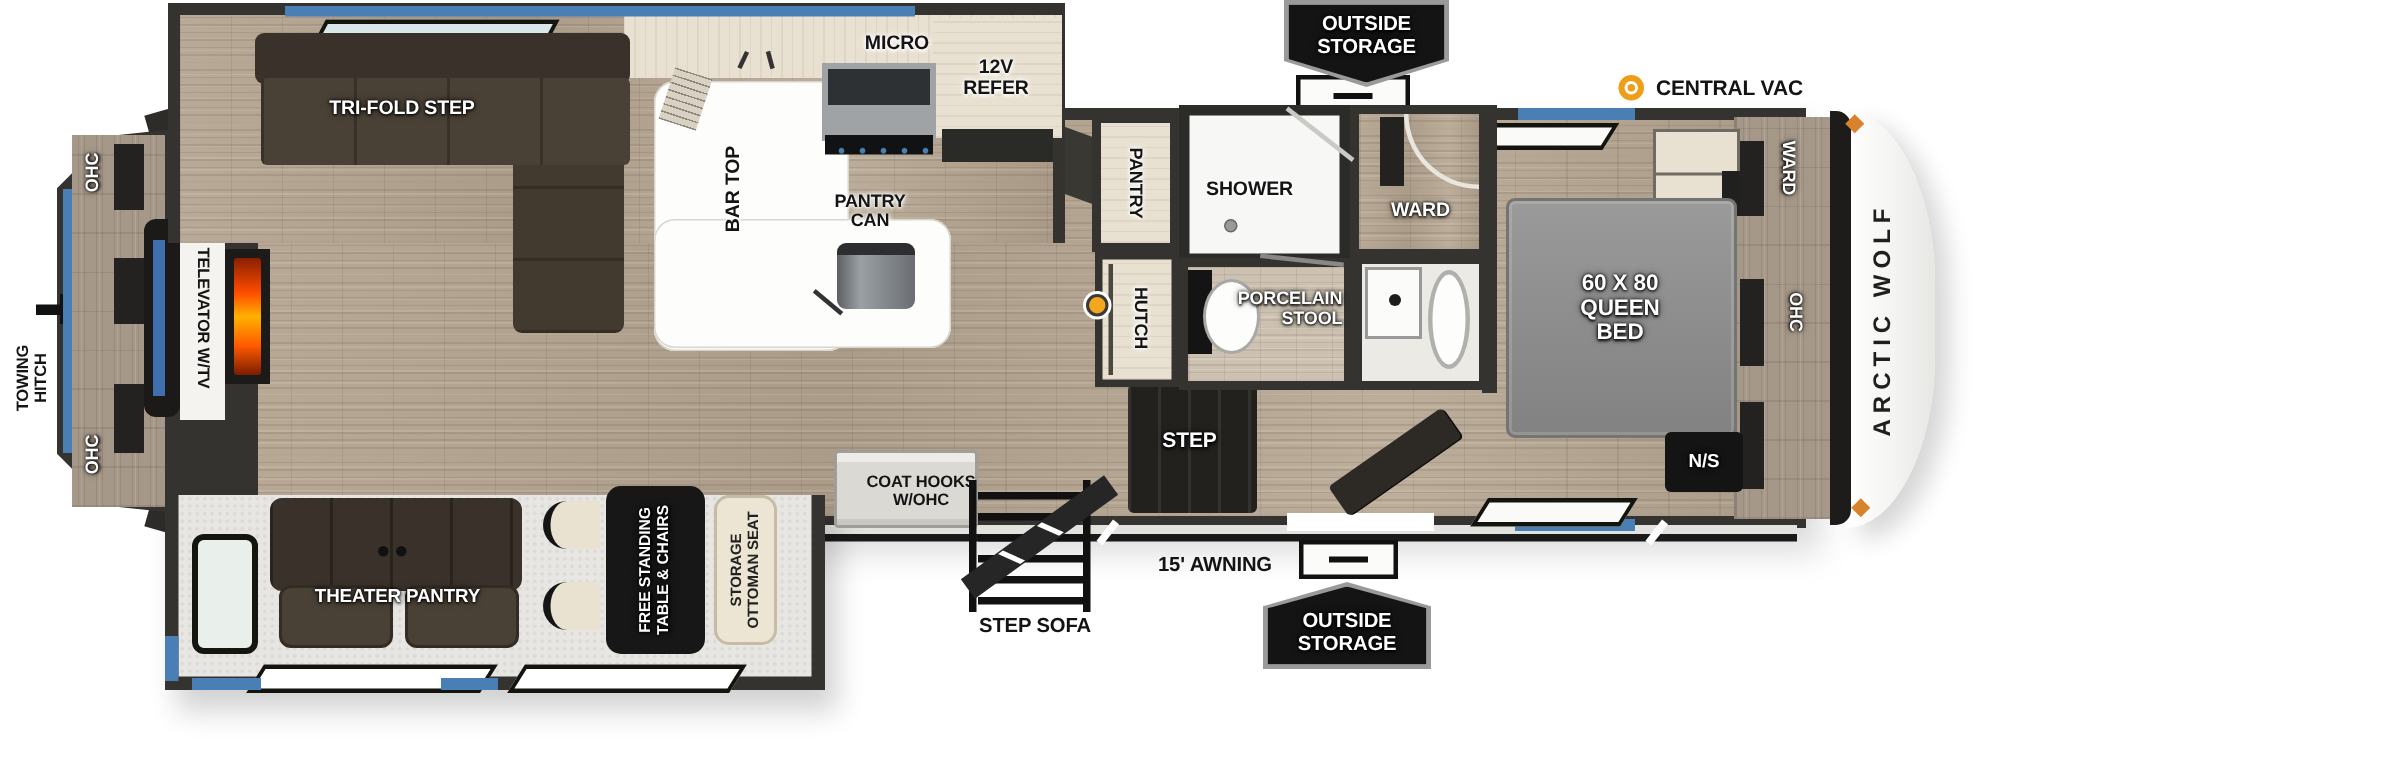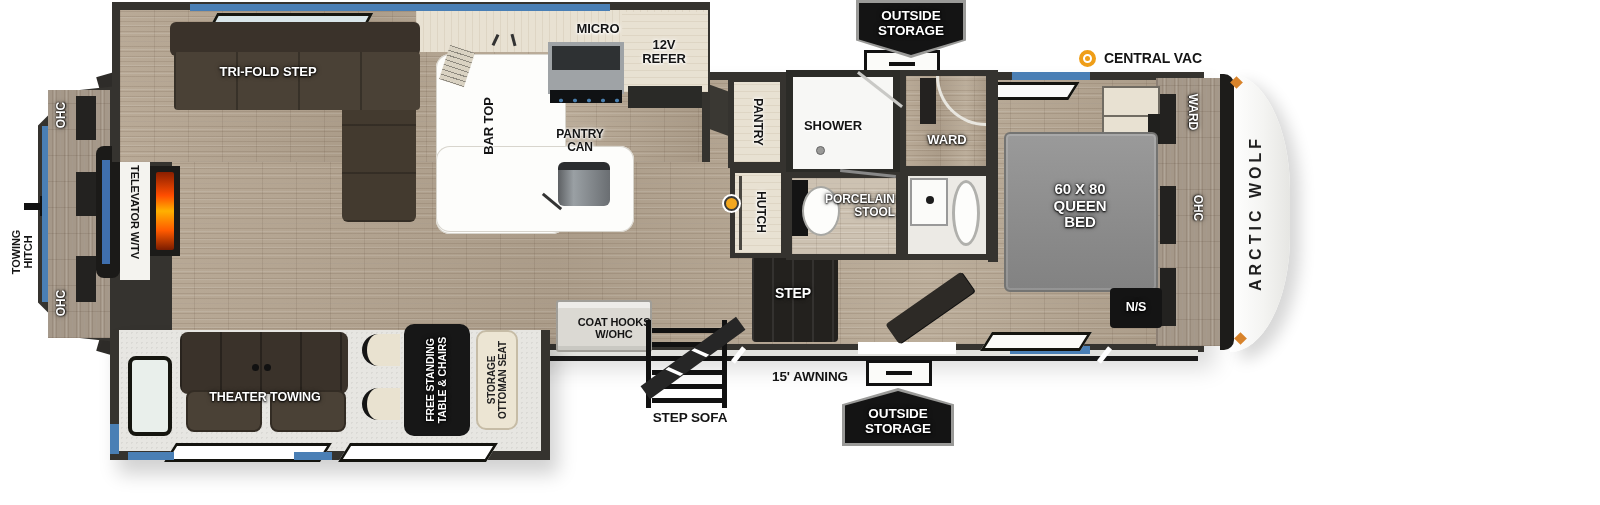--- a/index.html
+++ b/index.html
@@ -213,21 +213,21 @@
 
   <div class="abs slidefloor" style="left:110px;top:330px;width:440px;height:130px;border:9px solid #35332f;border-top:none;box-sizing:border-box;z-index:10;box-shadow:8px 14px 18px rgba(0,0,0,.18);"></div>
   <div class="abs" style="left:128px;top:356px;width:44px;height:80px;border:4px solid #15150f;border-radius:8px;background:#e9efeb;box-sizing:border-box;z-index:12;"></div>
   <div class="abs" style="left:110px;top:424px;width:9px;height:30px;background:#4a7fb5;z-index:12;"></div>
 
   <div class="abs" style="left:180px;top:332px;width:168px;height:62px;background:#3a322a;border-radius:8px;background-image:repeating-linear-gradient(90deg,rgba(0,0,0,.3) 0 2px,transparent 2px 40px);z-index:13;"></div>
   <div class="abs" style="left:186px;top:390px;width:76px;height:42px;background:#4a4136;border:2px solid #332c24;border-radius:8px;box-sizing:border-box;z-index:13;"></div>
   <div class="abs" style="left:270px;top:390px;width:76px;height:42px;background:#4a4136;border:2px solid #332c24;border-radius:8px;box-sizing:border-box;z-index:13;"></div>
   <div class="abs" style="left:252px;top:364px;width:7px;height:7px;border-radius:50%;background:#111;z-index:14;"></div>
   <div class="abs" style="left:264px;top:364px;width:7px;height:7px;border-radius:50%;background:#111;z-index:14;"></div>
-  <div class="lbl w" style="left:265px;top:398px;font-size:12.5px;white-space:nowrap;">THEATER TOWING</div>
+  <div class="lbl w" style="left:265px;top:398px;font-size:12.5px;white-space:nowrap;">THEATER PANTRY</div>
 
   <div class="abs" style="left:362px;top:334px;width:38px;height:32px;background:#e9e2d0;border-left:5px solid #151515;border-top-left-radius:16px;border-bottom-left-radius:16px;box-sizing:border-box;z-index:13;"></div>
   <div class="abs" style="left:362px;top:388px;width:38px;height:32px;background:#e9e2d0;border-left:5px solid #151515;border-top-left-radius:16px;border-bottom-left-radius:16px;box-sizing:border-box;z-index:13;"></div>
   <div class="abs" style="left:404px;top:324px;width:66px;height:112px;background:#171717;border-radius:10px;z-index:13;"></div>
   <div class="lbl r-90 w" style="left:437px;top:380px;font-size:10.5px;white-space:pre;z-index:30;">FREE STANDING
 TABLE &amp; CHAIRS</div>
   <div class="abs" style="left:476px;top:330px;width:42px;height:100px;background:#ece5d3;border:2px solid #c6bca6;border-radius:10px;box-sizing:border-box;z-index:13;"></div>
   <div class="lbl r-90 plain" style="left:497px;top:380px;font-size:10px;white-space:pre;color:#222;z-index:30;">STORAGE
 OTTOMAN SEAT</div>
 

